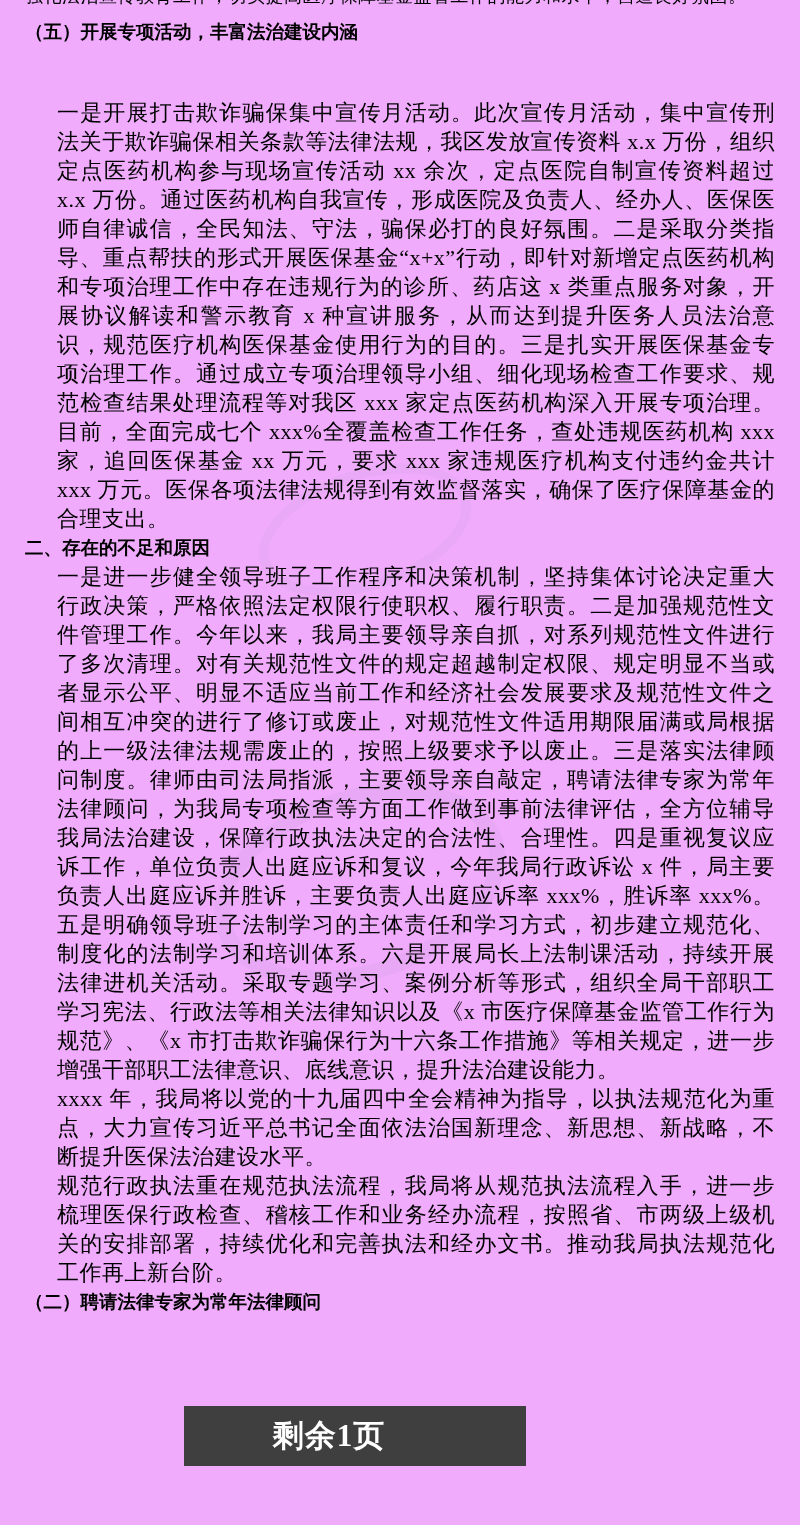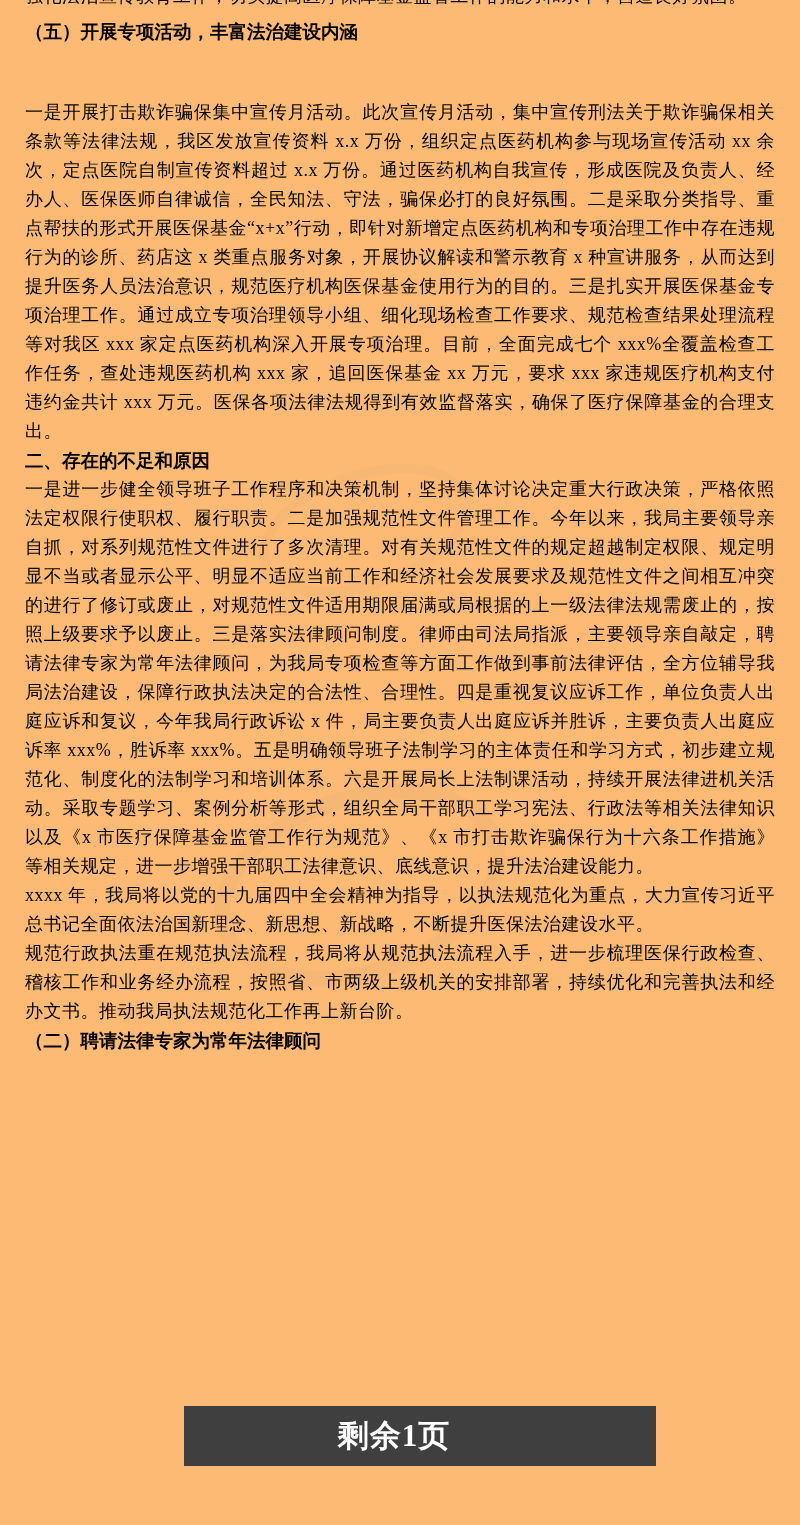--- a/index.html
+++ b/index.html
@@ -2,21 +2,21 @@
 <html><head>
 <meta charset="utf-8">
 <style>
   * { margin:0; padding:0; box-sizing:border-box; }
   html, body { background:#ffffff; }
   .page {
     position:relative;
     width:800px;
     height:1525px;
     margin:0 auto;
-    background:#fdba74;
+    background:#f0abfc;
     overflow:hidden;
     color:#000;
     font-family:"Liberation Serif","DejaVu Serif",serif;
   }
   .doc {
     position:relative;
     z-index:2;
     padding:0 25px;
   }
   
@@ -35,30 +35,31 @@
   }
   .h {
     font-family:"Liberation Sans","DejaVu Sans",sans-serif;
     font-weight:bold;
     font-size:18.5px;
     line-height:29px;
     text-align:justify;
   }
   .h.gap { margin-bottom:52px; }
   .t {
-    font-size:18px;
+    font-size:22px;
     line-height:29px;
     letter-spacing:0.5px;
     text-align:justify;
+    margin-left:32px;
   }
   .footer-bar {
     position:absolute;
     left:184px;
     top:1406px;
-    width:472px;
+    width:342px;
     height:60px;
     background:#3f3f3f;
     color:#ffffff;
     display:flex;
     align-items:center;
     justify-content:center;
     font-family:"Liberation Serif","DejaVu Serif",serif;
     font-weight:bold;
     font-size:31px;
     letter-spacing:1px;

